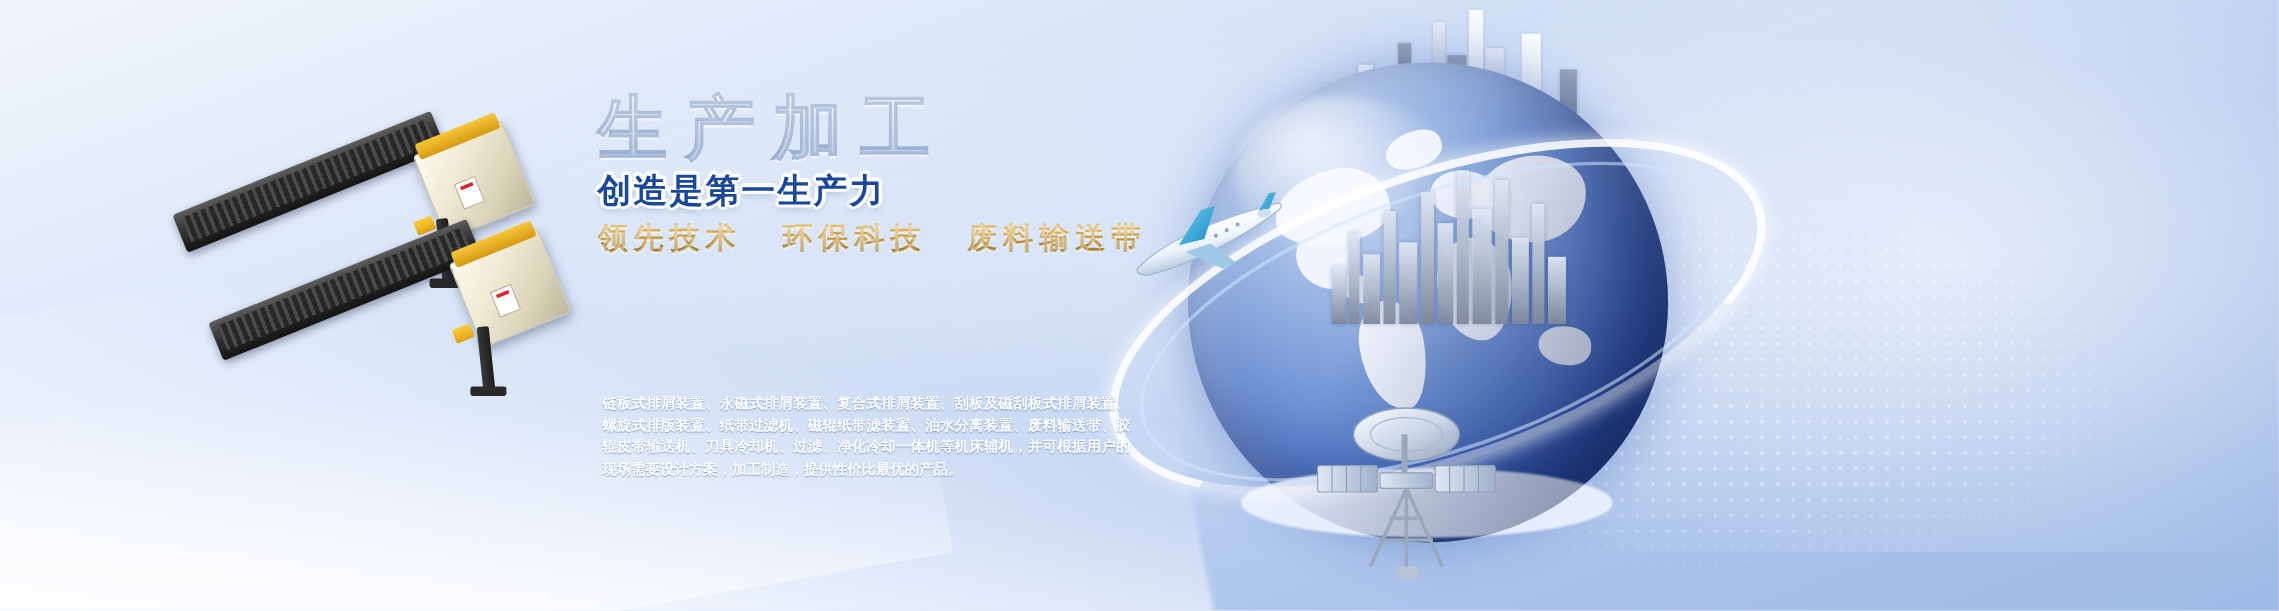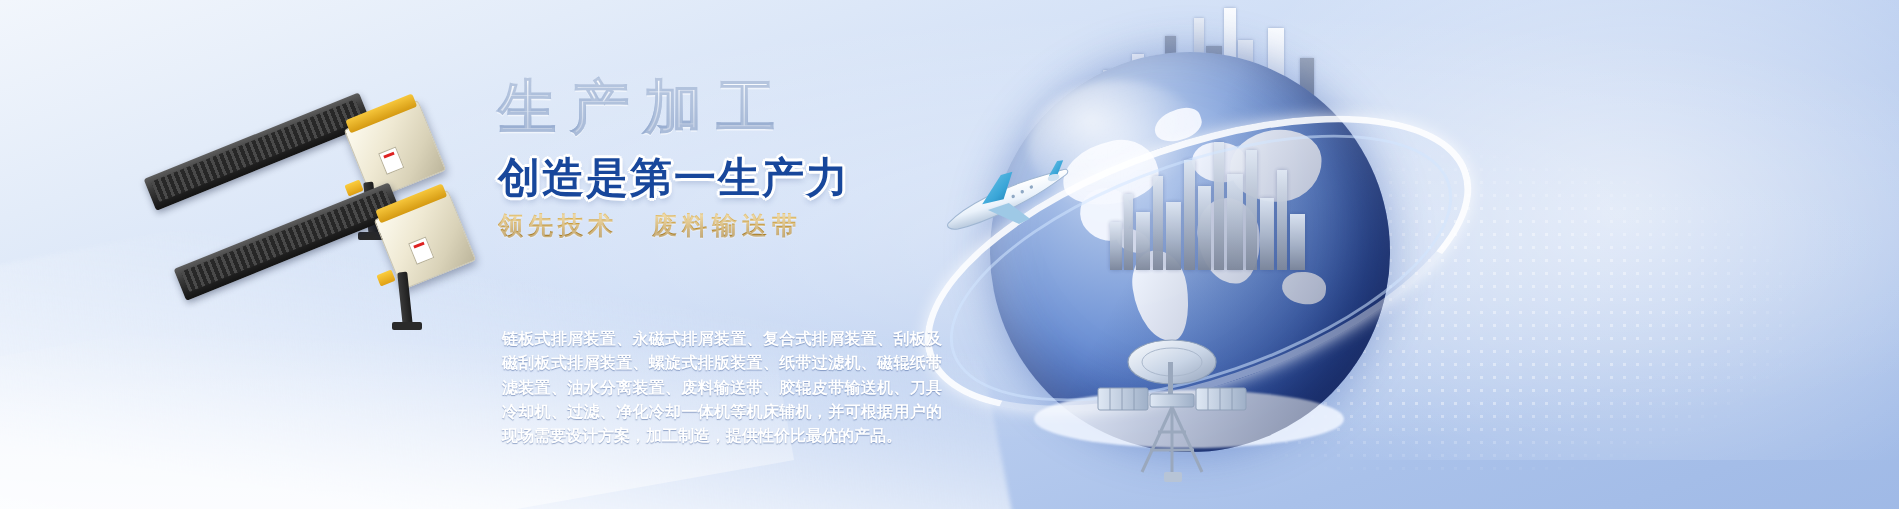--- a/index.html
+++ b/index.html
@@ -142,22 +142,22 @@
   .headline{
     font-size:58px;font-weight:700;letter-spacing:15px;line-height:1;
     font-family:"DejaVu Sans","Liberation Sans",sans-serif;
     background:linear-gradient(180deg,#ffffff 0%,#e6edf8 16%,#b9c9e4 48%,#8fa6cd 74%,#7e97c4 100%);
     -webkit-background-clip:text;background-clip:text;color:transparent;
     -webkit-text-stroke:1px rgba(160,180,212,.75);
     text-shadow:0 2px 0 rgba(255,255,255,.55);
     white-space:nowrap;
   }
   .subhead{
-    margin-top:20px;
-    font-size:42px;font-weight:700;letter-spacing:2px;line-height:1.05;
+    margin-top:8px;
+    font-size:28px;font-weight:700;letter-spacing:2px;line-height:1.05;
     font-family:"DejaVu Sans","Liberation Sans",sans-serif;
     color:#18479b;
     text-shadow:
       -2px -2px 0 #fff, 2px -2px 0 #fff, -2px 2px 0 #fff, 2px 2px 0 #fff,
       -3px 0 0 #fff, 3px 0 0 #fff, 0 -3px 0 #fff, 0 3px 0 #fff,
       0 4px 6px rgba(20,50,120,.30);
     white-space:nowrap;
   }
   .taglines{
     margin-top:9px;display:flex;gap:34px;align-items:center;
@@ -172,21 +172,21 @@
   }
 
   .body-copy{position:absolute;left:502px;top:327px;width:440px;}
   .body-title{
     font-size:12px;line-height:1.45;color:#ffffff;font-weight:700;
     font-family:"DejaVu Sans","Liberation Sans",sans-serif;
     text-shadow:0 1px 1px rgba(60,90,150,.55);
     margin-bottom:2px;
   }
   .body-text{
-    font-size:16px;line-height:1.52;color:#ffffff;font-weight:700;
+    font-size:12px;line-height:1.52;color:#ffffff;font-weight:700;
     font-family:"DejaVu Sans","Liberation Sans",sans-serif;
     text-shadow:0 1px 1px rgba(60,90,150,.5);
     text-align:justify;
   }
 </style>
 </head>
 <body>
 
 <div class="banner">
 
@@ -343,20 +343,21 @@
       <div class="foot" style="left:220px;top:80px;transform:rotate(-6deg);"></div>
       <div class="foot-base" style="left:212px;top:130px;"></div>
     </div>
   </div>
 
   <div class="text-block">
     <div class="headline">生产加工</div>
     <div class="subhead">创造是第一生产力</div>
     <div class="taglines">
       <span class="tag">领先技术</span>
+      <span class="tag">环保科技</span>
       <span class="tag">废料输送带</span>
     </div>
   </div>
 
   <div class="body-copy">
     <div class="body-text">链板式排屑装置、永磁式排屑装置、复合式排屑装置、刮板及磁刮板式排屑装置、螺旋式排版装置、纸带过滤机、磁辊纸带滤装置、油水分离装置、废料输送带、胶辊皮带输送机、刀具冷却机、过滤、净化冷却一体机等机床辅机，并可根据用户的现场需要设计方案，加工制造，提供性价比最优的产品。</div>
   </div>
 
 </div>
 

